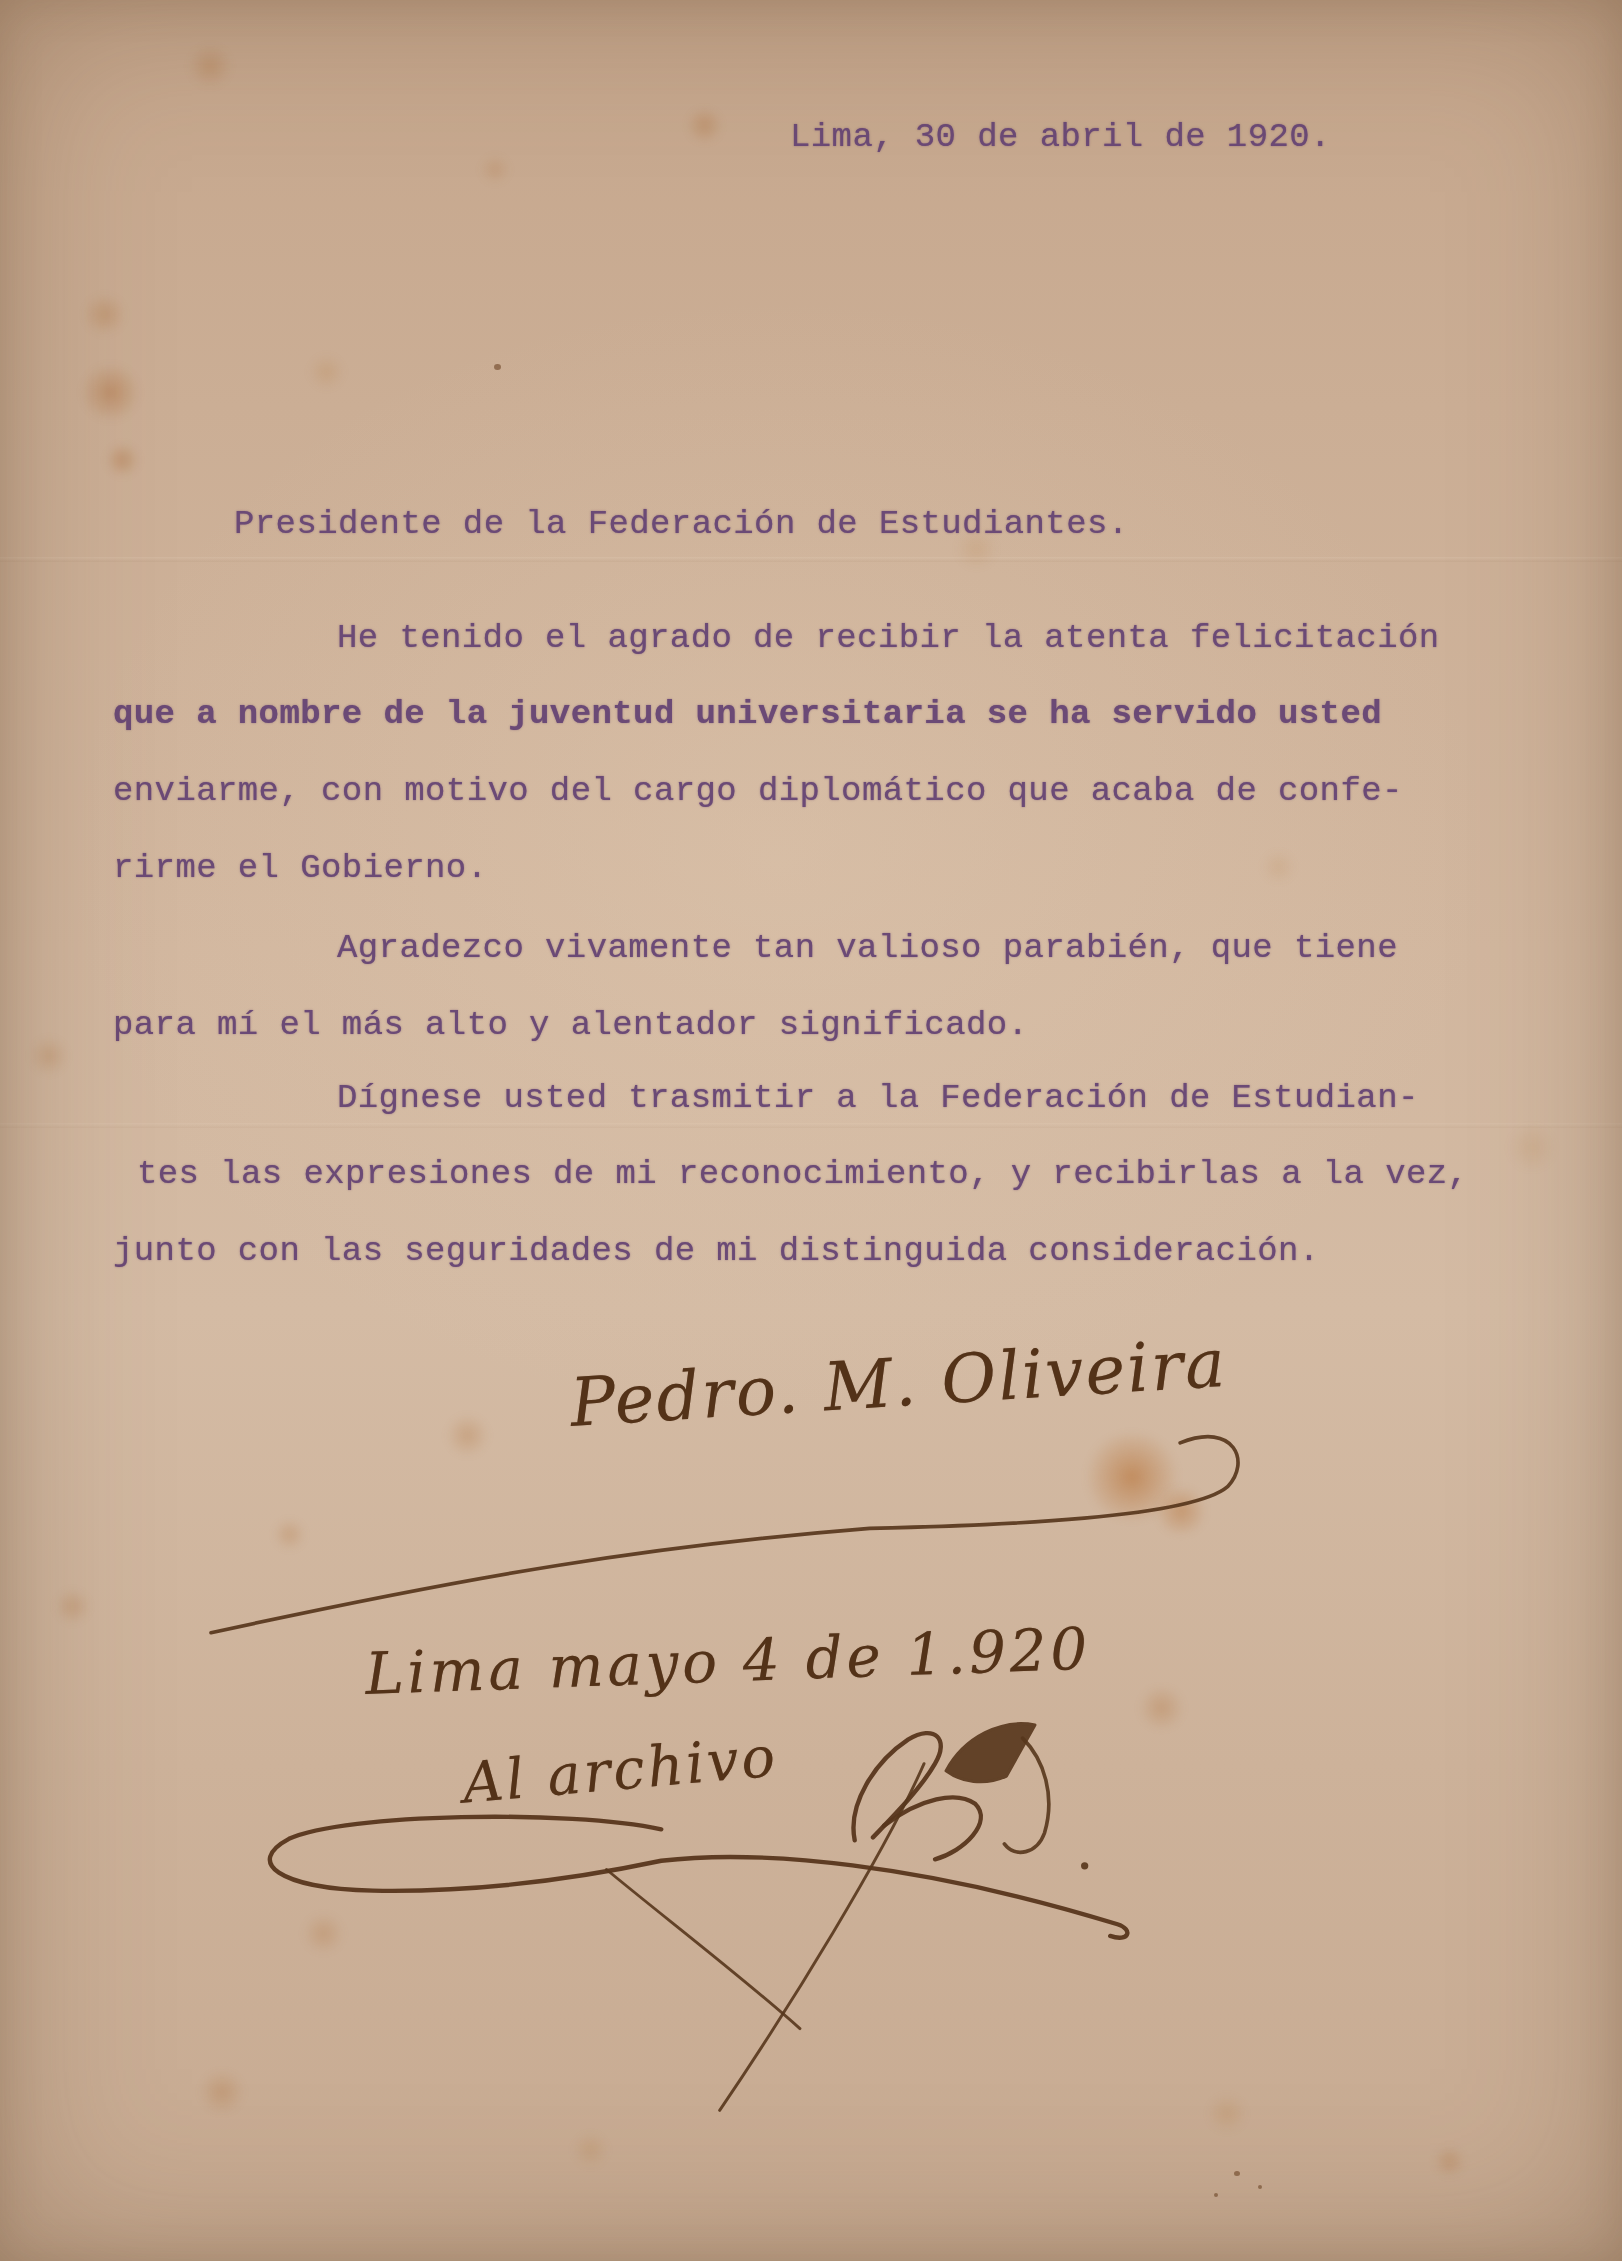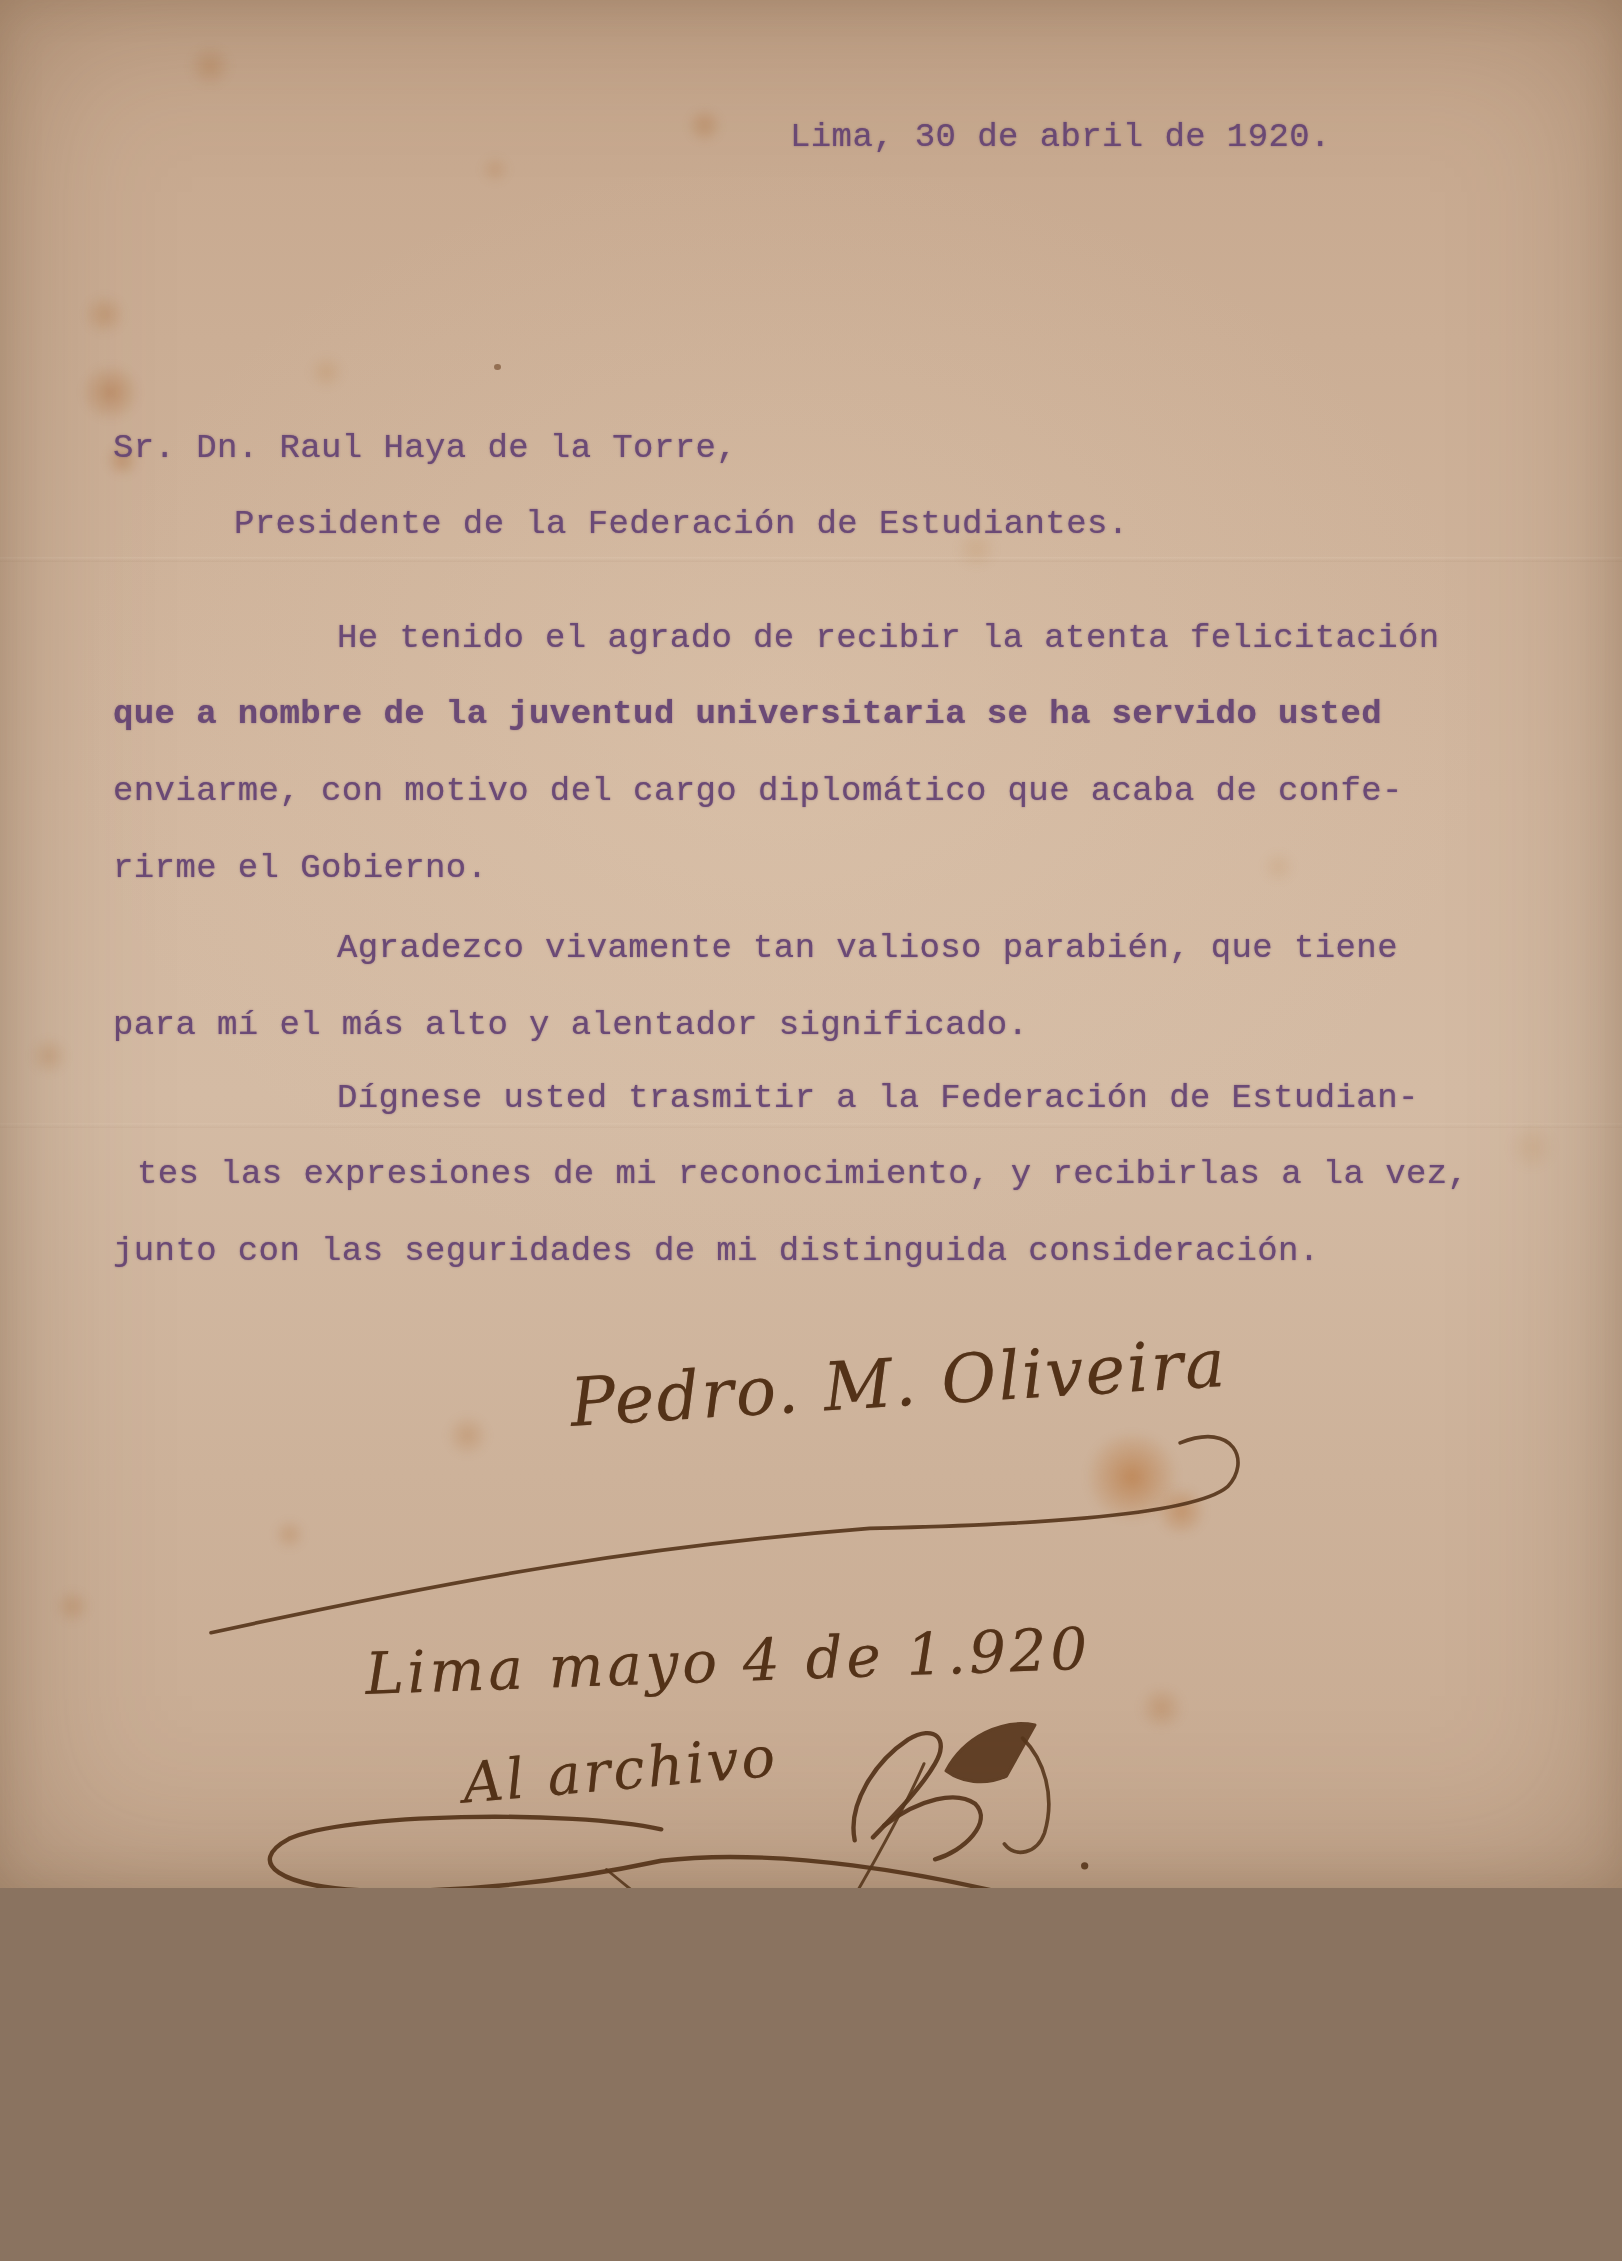--- a/index.html
+++ b/index.html
@@ -1,18 +1,18 @@
 <!DOCTYPE html>
 <html style="font-size:11.7px"><head>
 <meta charset="utf-8">
 <style>
   html,body{margin:0;padding:0;background:#8a7360;}
   .paper{
     position:relative;
-    width:1622px;height:1888px;
+    width:1622px;height:2261px;
     margin:0 auto;
     background:
       radial-gradient(ellipse 1023px 803px at 48% 38%, rgba(226,204,180,.35), rgba(226,204,180,0) 70%),
       linear-gradient(180deg,#c5a68c 0%, #cbae95 18%, #d2b79f 42%, #d4bba4 58%, #cdb29a 78%, #c7aa91 100%);
     overflow:hidden;
     font-family:"Liberation Mono", monospace;
   }
   .paper::after{
     content:"";position:absolute;inset:0;pointer-events:none;
     box-shadow:inset 0 0 161px rgba(97,66,40,.34), inset 0 0 44px rgba(97,66,40,.18);
@@ -76,21 +76,20 @@
   <div class="speck" style="left:494px;top:364px;width:6.6px;height:5.8px;"></div>
   <div class="speck" style="left:1234px;top:2171px;width:5.8px;height:5.1px;"></div>
   <div class="speck" style="left:1258px;top:2185px;width:4.4px;height:4.4px;"></div>
   <div class="speck" style="left:1214px;top:2193px;width:4.4px;height:4.4px;"></div>
 
   <div class="crease" style="top:557px;opacity:.5;"></div>
   <div class="crease" style="top:1123px;opacity:.4;"></div>
 
   <div class="typed" style="left:790px;top:118px;">Lima, 30 de abril de 1920.</div>
 
-  <div class="typed" style="left:113px;top:429px;">Sr. Dn. Raul Haya de la Torre,</div>
   <div class="typed" style="left:234px;top:505px;">Presidente de la Federación de Estudiantes.</div>
 
   <div class="typed" style="left:337px;top:619px;">He tenido el agrado de recibir la atenta felicitación</div>
   <div class="typed" style="left:113px;top:695px;font-weight:bold;">que a nombre de la juventud universitaria se ha servido usted</div>
   <div class="typed" style="left:113px;top:772px;">enviarme, con motivo del cargo diplomático que acaba de confe-</div>
   <div class="typed" style="left:113px;top:849px;">rirme el Gobierno.</div>
 
   <div class="typed" style="left:337px;top:929px;">Agradezco vivamente tan valioso parabién, que tiene</div>
   <div class="typed" style="left:113px;top:1006px;text-align:center;">para mí el más alto y alentador significado.</div>
 

